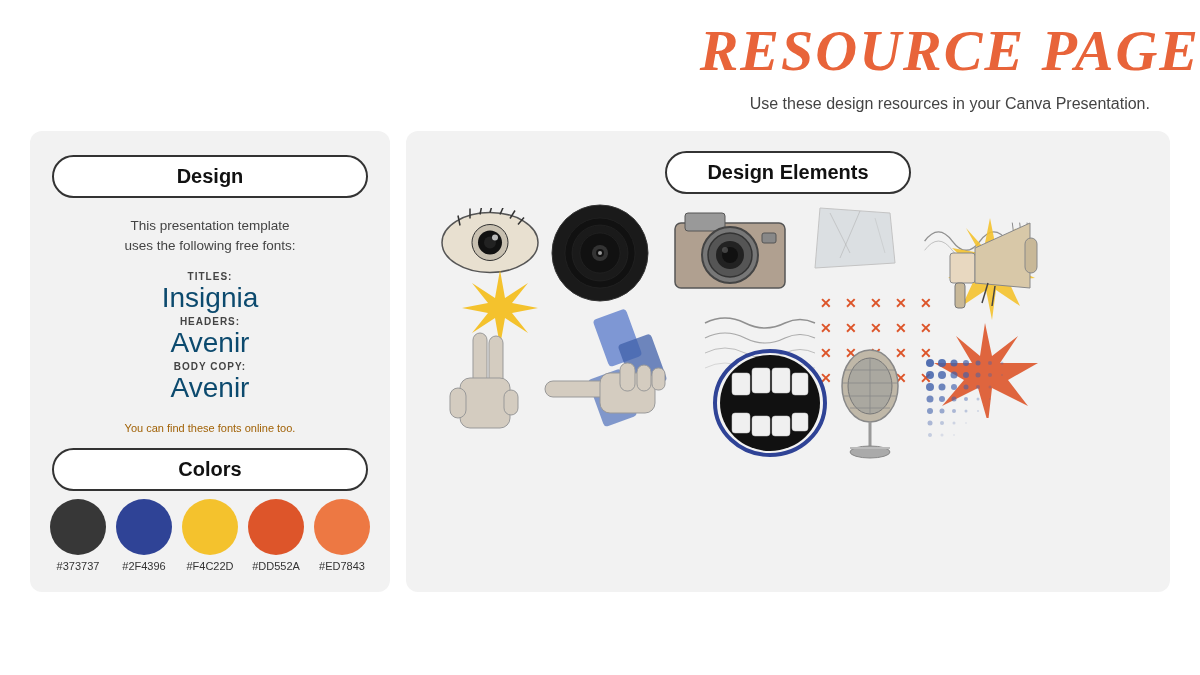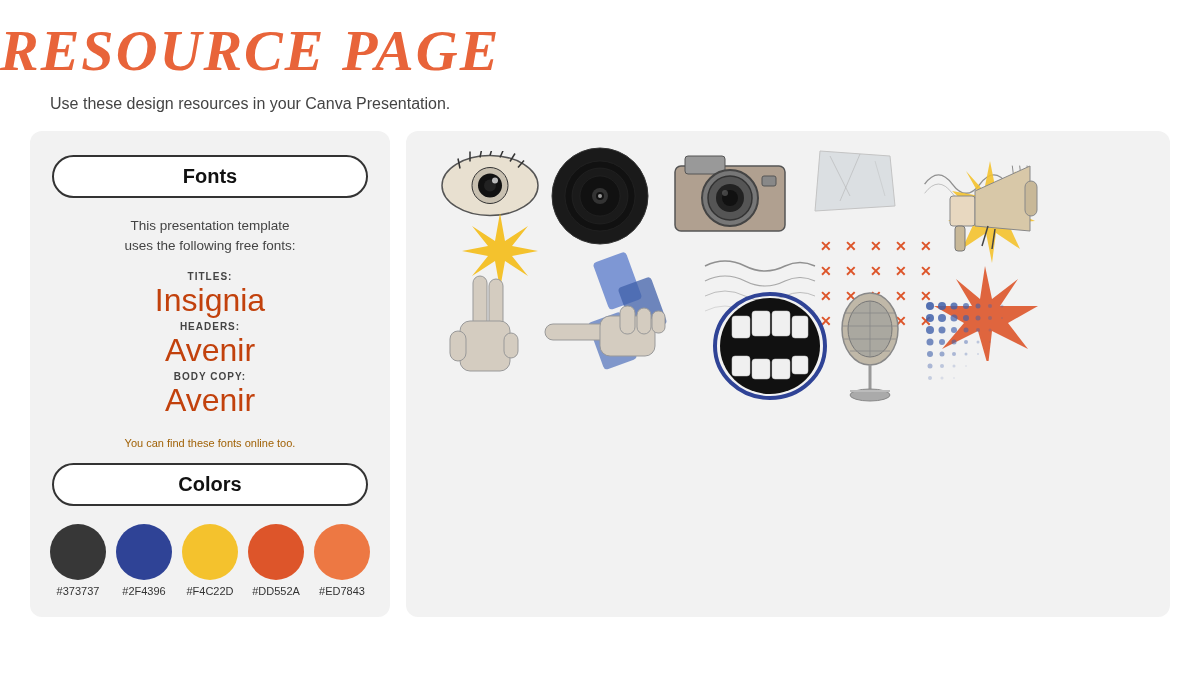--- a/index.html
+++ b/index.html
@@ -10,21 +10,21 @@
       font-family: 'Avenir', 'Helvetica Neue', Arial, sans-serif;
       overflow: hidden;
     }
 
     .page-wrapper {
       width: 1200px;
       height: 586px;
       background: #ffffff;
       display: flex;
       flex-direction: column;
-      align-items: flex-start;
+      align-items: flex-end;
       padding: 0;
     }
 
     
     .header {
       text-align: center;
       padding: 22px 0 8px;
     }
     .page-title {
       font-size: 58px;
@@ -92,37 +92,37 @@
       text-align: center;
     }
     .font-item-label {
       font-size: 10px;
       font-weight: 800;
       letter-spacing: 1px;
       color: #444;
       text-transform: uppercase;
     }
     .font-item-value {
-      font-size: 32px;
+      font-size: 28px;
       font-weight: 400;
-      color: #c2410c;
+      color: #0c4a6e;
     }
 
     .find-fonts-note {
       text-align: center;
       font-size: 11px;
       color: #a16207;
       margin-top: 4px;
     }
 
     
     .colors-section {
       display: flex;
       flex-direction: column;
-      gap: 14px;
+      gap: 4px;
     }
     .color-swatches {
       display: flex;
       gap: 10px;
       justify-content: center;
       margin-top: 4px;
     }
     .color-swatch-item {
       display: flex;
       flex-direction: column;
@@ -315,21 +315,21 @@
 <div class="page-wrapper">
 
   <div class="header">
     <div class="page-title">RESOURCE PAGE</div>
     <div class="page-subtitle">Use these design resources in your Canva Presentation.</div>
   </div>
 
   <div class="main-content">
 
     <div class="left-panel">
-      <div class="section-label-box">Fonts</div>
+      <div class="section-label-box">Design</div>
 
       <div class="fonts-description">This presentation template<br>uses the following free fonts:</div>
 
       <div class="font-items">
         <div class="font-item">
           <div class="font-item-label">TITLES:</div>
           <div class="font-item-value">Insignia</div>
         </div>
         <div class="font-item">
           <div class="font-item-label">HEADERS:</div>
@@ -364,20 +364,23 @@
           </div>
           <div class="color-swatch-item">
             <div class="color-circle" style="background:#ED7843;"></div>
             <div class="color-hex">#ED7843</div>
           </div>
         </div>
       </div>
     </div>
 
     <div class="right-panel">
+      <div class="design-elements-header">
+        <div class="section-label-box" style="padding: 8px 40px;">Design Elements</div>
+      </div>
 
       <div class="elements-grid">
 
         <div class="el el-eye">
           <svg viewBox="0 0 100 65" xmlns="http://www.w3.org/2000/svg">
             <ellipse cx="50" cy="32" rx="48" ry="30" fill="#e8e0d0" stroke="#555" stroke-width="1.5"></ellipse>
             <circle cx="50" cy="32" r="18" fill="#c8c0b0" stroke="#333" stroke-width="1"></circle>
             <circle cx="50" cy="32" r="12" fill="#111"></circle>
             <circle cx="50" cy="32" r="6" fill="#222"></circle>
             <circle cx="55" cy="27" r="3" fill="#fff" opacity="0.7"></circle>

